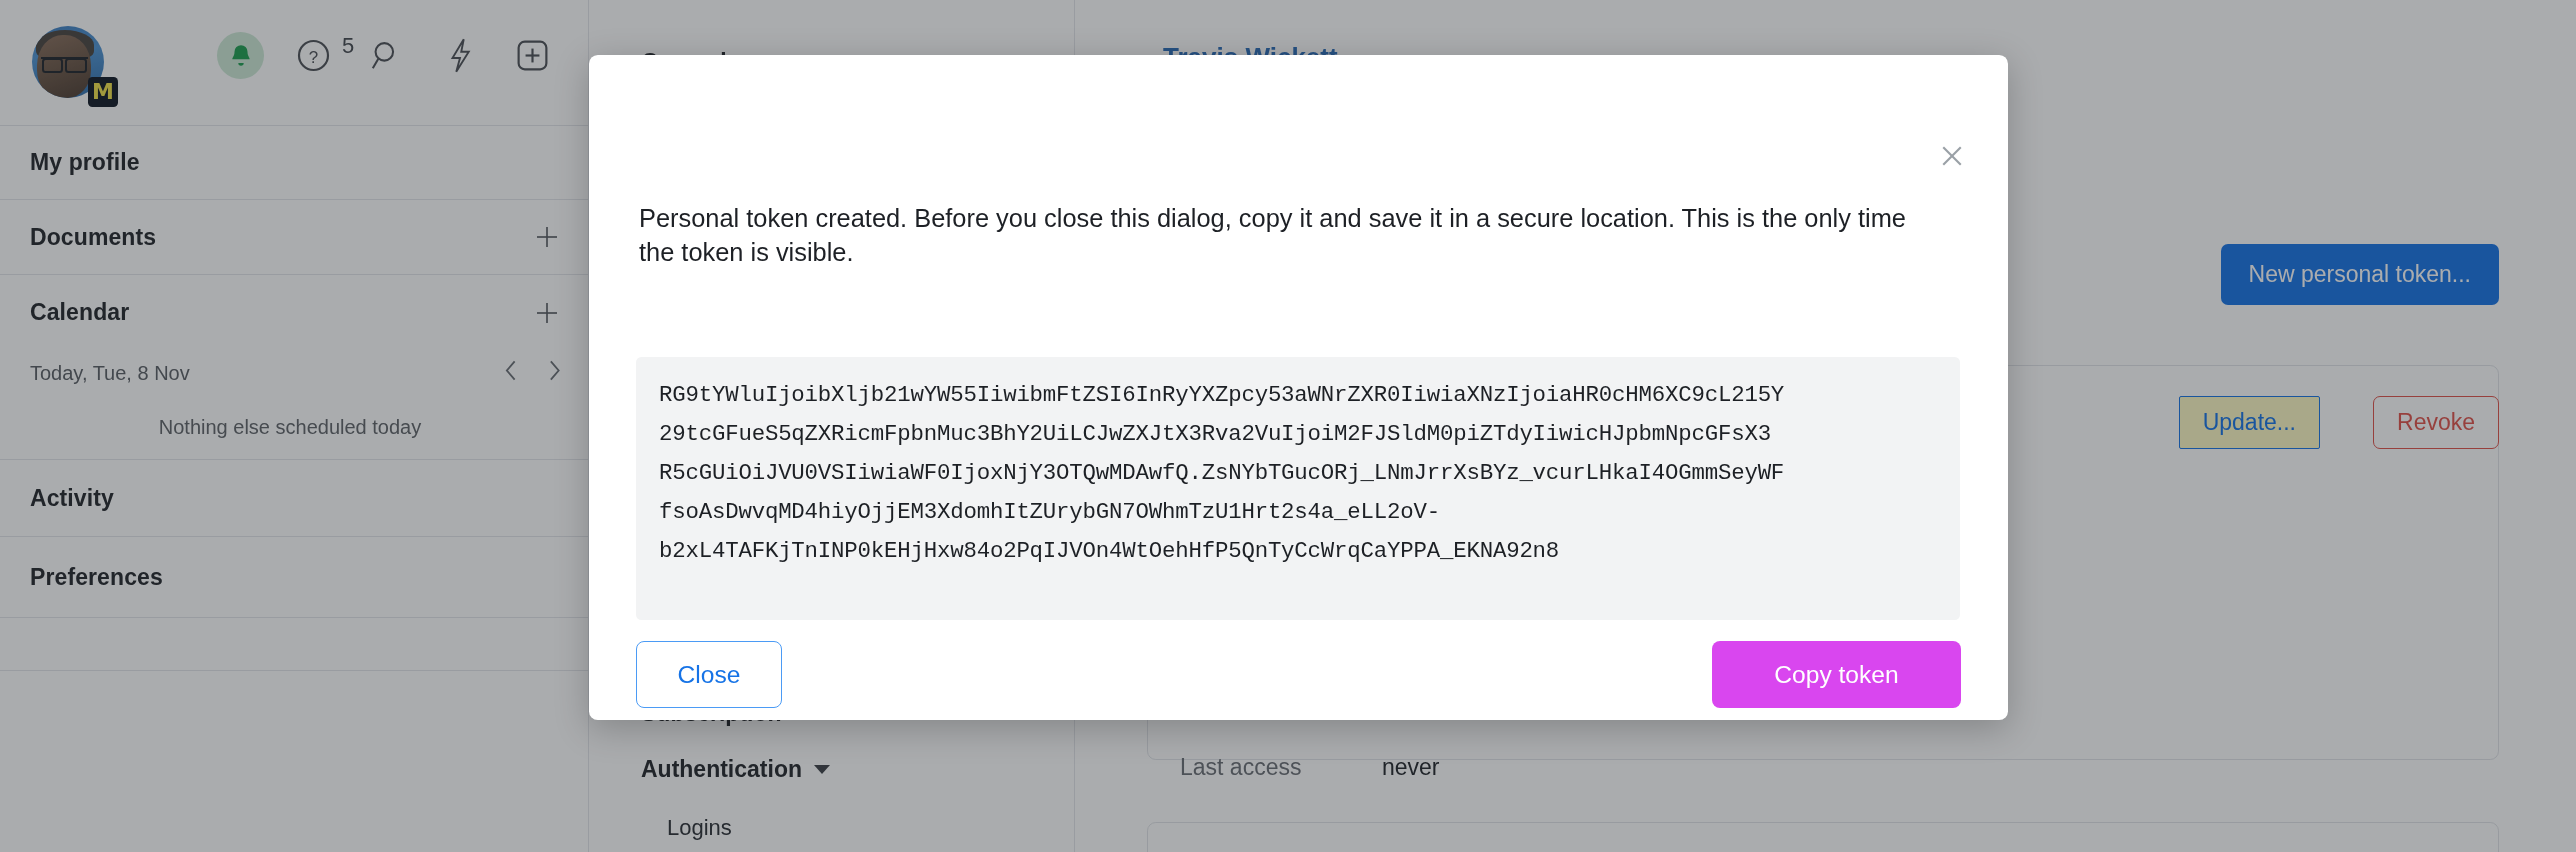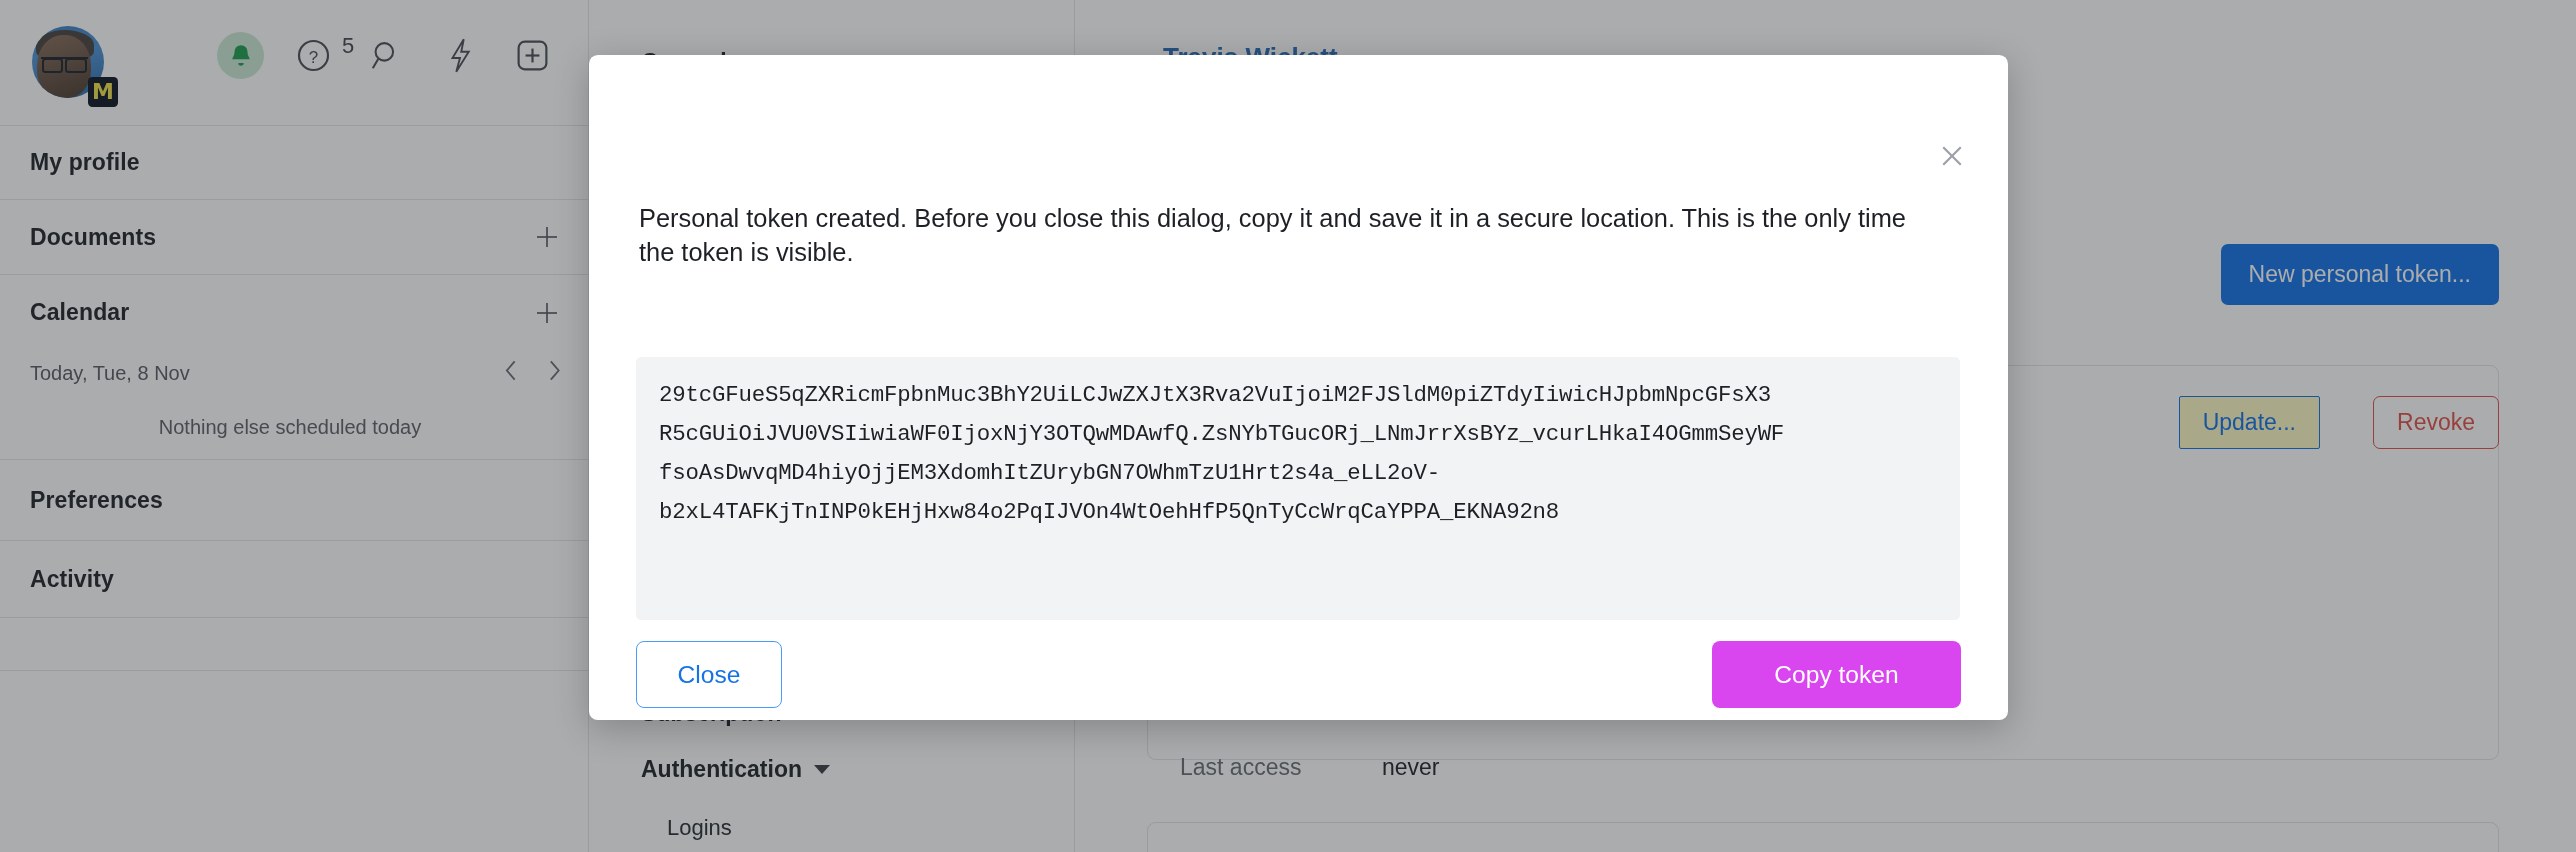--- a/index.html
+++ b/index.html
@@ -253,26 +253,26 @@
             <span>
               <svg width="17.5" height="26" viewBox="0 0 12 20" fill="none" stroke="#6a6e74" stroke-width="1.4">
                   <polyline points="3,3 9,10 3,17"></polyline>
                 </svg>
             </span>
           </span>
         </div>
         <div class="cal-empty">Nothing else scheduled today</div>
       </div>
 
+      <div class="sb-section sec-activity">
+        <span class="sb-label">Activity</span>
+      </div>
+
       <div class="sb-section sec-prefs">
         <span class="sb-label">Preferences</span>
-      </div>
-
-      <div class="sb-section sec-activity">
-        <span class="sb-label">Activity</span>
       </div>
       <div class="sec-tail"></div>
     </div>
 
     <div class="mid-col">
       <div class="mid-item" style="top:49px;">
         <span>General</span>
         <span class="caret"></span>
       </div>
       <div class="mid-item" style="top:700px;">
@@ -310,20 +310,21 @@
     <div class="modal-close">
       <svg width="30" height="30" viewBox="0 0 24 24" fill="none" stroke="#9aa0a6" stroke-width="1.7">
         <line x1="5" y1="5" x2="19" y2="19"></line>
           <line x1="19" y1="5" x2="5" y2="19"></line>
       </svg>
     </div>
 
     <div class="modal-msg">Personal token created. Before you close this dialog, copy it and save it in a secure location. This is the only time the token is visible.</div>
 
     <div class="token-box">
+      <div class="token-line">RG9tYWluIjoibXljb21wYW55IiwibmFtZSI6InRyYXZpcy53aWNrZXR0IiwiaXNzIjoiaHR0cHM6XC9cL215Y</div>
       <div class="token-line">29tcGFueS5qZXRicmFpbnMuc3BhY2UiLCJwZXJtX3Rva2VuIjoiM2FJSldM0piZTdyIiwicHJpbmNpcGFsX3</div>
       <div class="token-line">R5cGUiOiJVU0VSIiwiaWF0IjoxNjY3OTQwMDAwfQ.ZsNYbTGucORj_LNmJrrXsBYz_vcurLHkaI4OGmmSeyWF</div>
       <div class="token-line">fsoAsDwvqMD4hiyOjjEM3XdomhItZUrybGN7OWhmTzU1Hrt2s4a_eLL2oV-</div>
       <div class="token-line">b2xL4TAFKjTnINP0kEHjHxw84o2PqIJVOn4WtOehHfP5QnTyCcWrqCaYPPA_EKNA92n8</div>
     </div>
 
     <div class="modal-footer">
       <div class="btn-close">Close</div>
       <div class="btn-copy">Copy token</div>
     </div>

